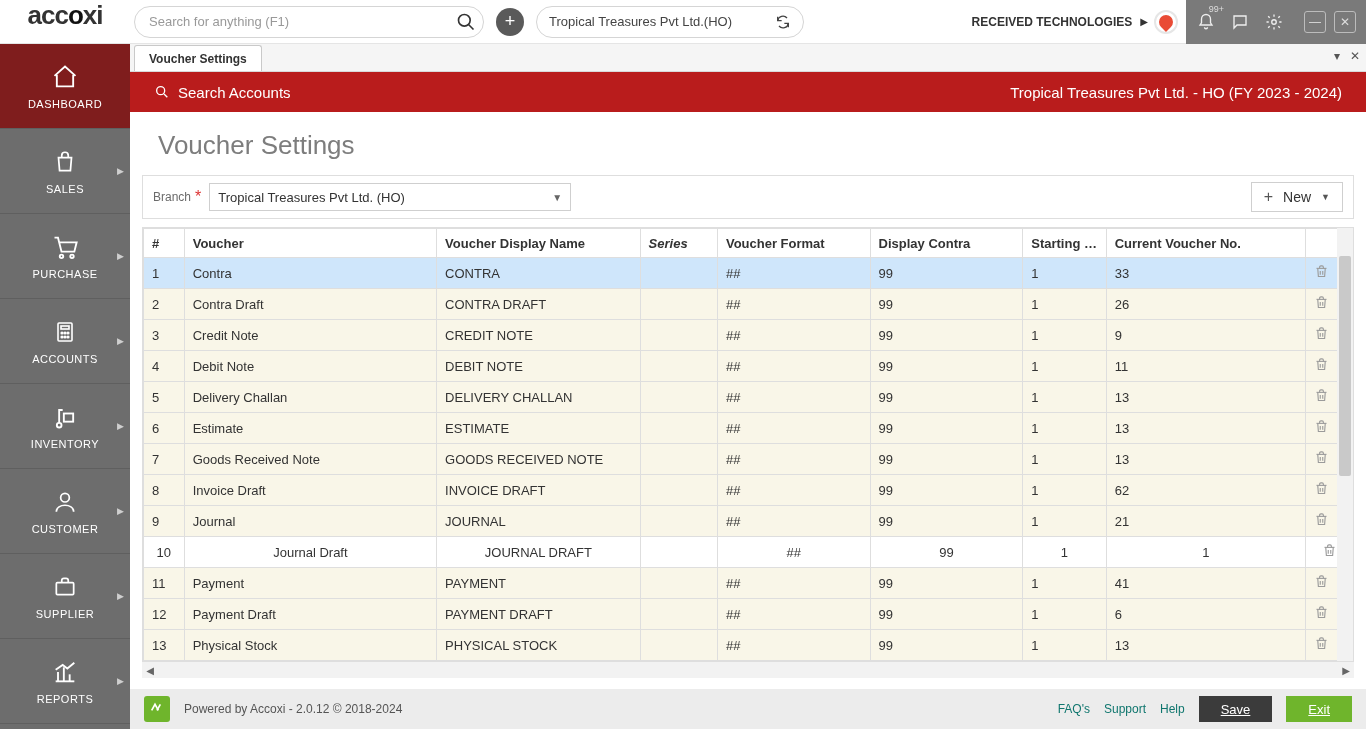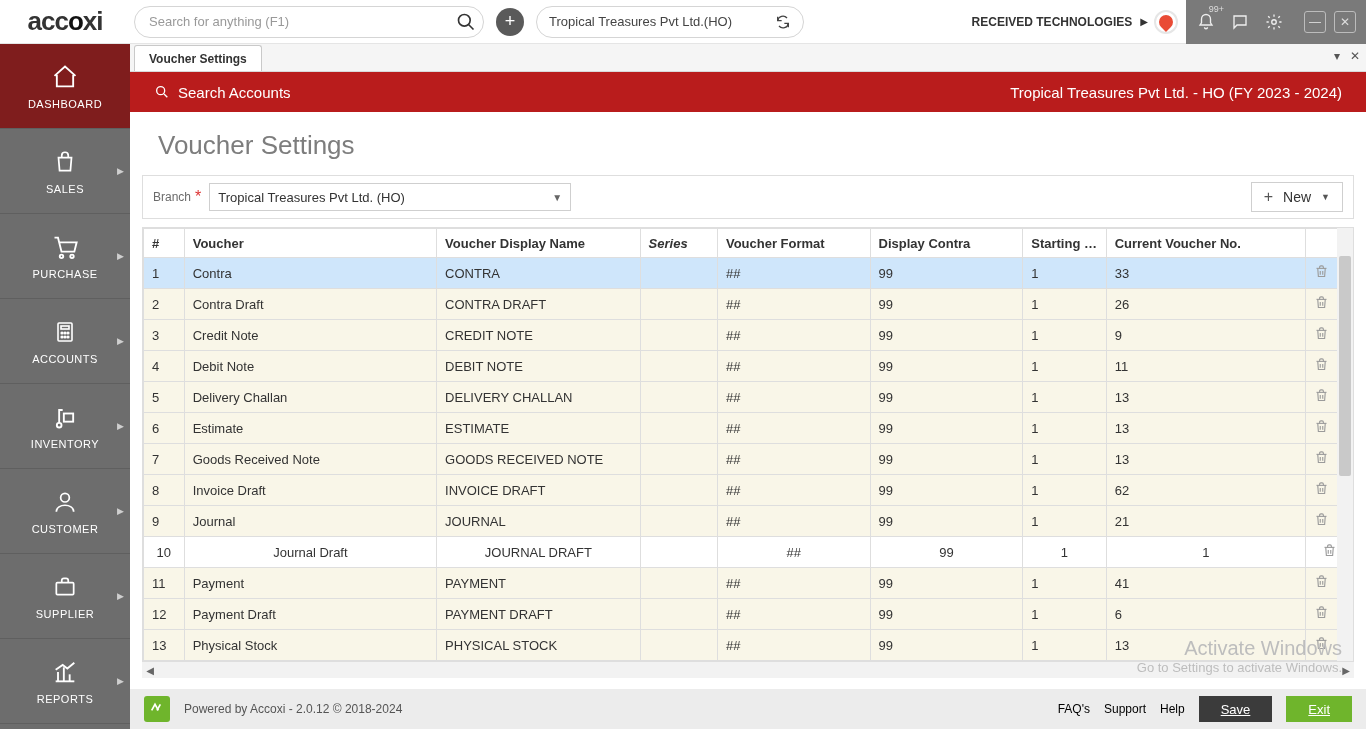--- a/index.html
+++ b/index.html
@@ -1,20 +1,20 @@
 <!DOCTYPE html>
 <html><head>
 <meta charset="utf-8">
 <style>
 * { margin: 0; padding: 0; box-sizing: border-box; font-family: "Segoe UI", Arial, sans-serif; }
 html, body { width: 1366px; height: 729px; overflow: hidden; background: #fff; }
 
 
 .topbar { height: 44px; display: flex; align-items: center; background: #fff; border-bottom: 1px solid #e5e5e5; }
-.logo { width: 130px; height: 44px; display: flex; align-items:center; justify-content:center; font-weight:700; font-size:26px; color:#333; letter-spacing:-1px; }
+.logo { width: 130px; height: 44px; display: flex; justify-content:center; font-weight:700; font-size:26px; color:#333; letter-spacing:-1px; }
 .search-wrap { flex: 0 0 350px; height:32px; margin-left:4px; position:relative; }
 .search-input { width:100%; height:32px; border:1px solid #d5d5d5; border-radius:16px; padding:0 36px 0 14px; font-size:13px; color:#444; outline:none; }
 .search-input::placeholder { color:#999; }
 .search-icon-btn { position:absolute; right:8px; top:6px; width:20px; height:20px; color:#333; }
 .plus-btn { width:28px; height:28px; border-radius:50%; background:#5a5a5a; color:#fff; display:flex; align-items:center; justify-content:center; margin:0 12px; font-size:18px; cursor:pointer; }
 .co-wrap { flex: 0 0 268px; height:32px; border:1px solid #d5d5d5; border-radius:16px; display:flex; align-items:center; padding:0 12px; position:relative; }
 .co-text { font-size:13px; color:#444; flex:1; }
 .co-refresh { width:16px; height:16px; color:#444; }
 .top-spacer { flex:1; }
 .tenant { font-size:12px; font-weight:600; color:#333; margin-right:8px; }
@@ -85,21 +85,21 @@
 
 
 .watermark { position:absolute; right:24px; bottom:54px; text-align:right; color:#bdbdbd; pointer-events:none;}
 .watermark .l1 { font-size:20px; }
 .watermark .l2 { font-size:13px; }
 
 .footer { position:absolute; left:0; right:0; bottom:0; height:40px; background:#ececec; display:flex; align-items:center; padding:0 14px; gap:14px; }
 .footlogo { width:26px; height:26px; background:#6fb52c; border-radius:3px; display:flex; align-items:center; justify-content:center; color:#fff; font-weight:700; }
 .foot-text { font-size:12px; color:#555; }
 .footer .fspacer { flex:1; }
-.footlink { font-size:12px; color:#000000; cursor:pointer; }
+.footlink { font-size:12px; color:#0f766e; cursor:pointer; }
 .btn { height:26px; padding:0 22px; font-size:13px; color:#fff; display:flex; align-items:center; cursor:pointer; text-decoration:underline; }
 .btn.save { background:#3b3b3b; }
 .btn.exit { background:#6fb52c; }
 
 svg { display:block; }
 </style>
 </head>
 <body>
 
 <div class="topbar">
@@ -557,24 +557,20 @@
       <div class="vscroll">
           <div class="thumb"></div>
         </div>
     </div>
     <div class="hscroll">
       <span class="arrow">◀</span>
       <div class="track"></div>
       <span class="arrow">▶</span>
     </div>
 
-    <div class="watermark">
-      <div class="l1">Activate Windows</div>
-      <div class="l2">Go to Settings to activate Windows.</div>
-    </div>
 
     <div class="footer">
       <div class="footlogo">
           <svg viewBox="0 0 24 24" width="16" height="16" fill="none" stroke="#fff" stroke-width="2.5">
             <path d="M4 14l5-9 5 9"></path>
             <path d="M12 14l5-9"></path>
           </svg>
         </div>
       <span class="foot-text">Powered by Accoxi - 2.0.12 © 2018-2024</span>
       <div class="fspacer"></div>

